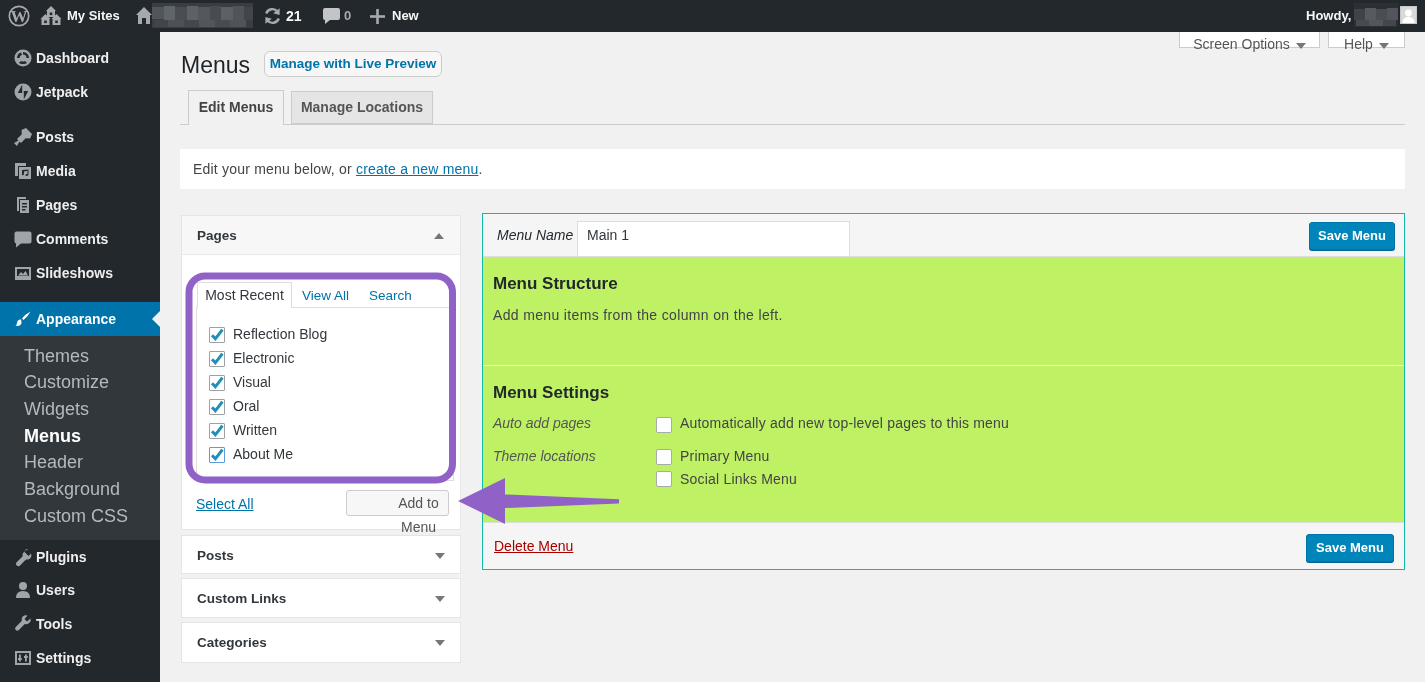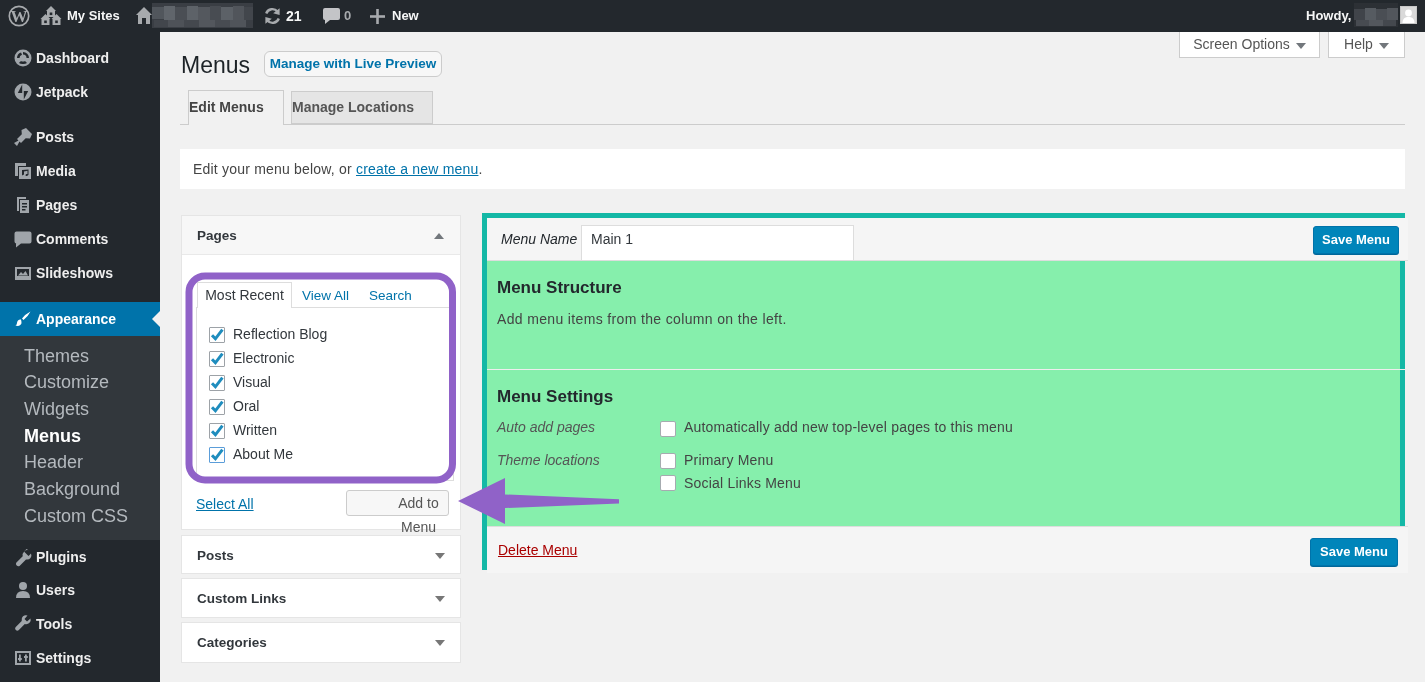--- a/index.html
+++ b/index.html
@@ -19,34 +19,34 @@
   .mi svg { position:absolute; left:13px; top:7px; }
   #appearance { background:#0073aa; }
   #appearance .lbl { color:#fff; }
   #app-arrow { position:absolute; left:152px; top:279px; width:0; height:0;
       border-top:8px solid transparent; border-bottom:8px solid transparent; border-right:8px solid #f1f1f1; }
   #submenu { position:absolute; left:0; top:304px; width:160px; height:204px; background:#32373c; }
   .smi { position:absolute; left:24px; font-size:18px; color:#b4b9be; line-height:26px; height:26px; }
   .smi.cur { color:#fff; font-weight:700; }
 
   
-  .sotab { position:absolute; top:32px; height:26px; background:#fff; border:1px solid #ccc; border-top:none;
+  .sotab { position:absolute; top:32px; height:16px; background:#fff; border:1px solid #ccc; border-top:none;
            color:#555; font-size:14px; line-height:24px; text-align:center; }
   .caret-d { display:inline-block; width:0; height:0; border-left:5px solid transparent;
              border-right:5px solid transparent; border-top:6px solid #72777c; margin-left:6px; }
   .caret-u { display:inline-block; width:0; height:0; border-left:5.5px solid transparent;
              border-right:5.5px solid transparent; border-bottom:6.5px solid #72777c; }
 
   #h1 { position:absolute; left:181px; top:52px; font-size:23px; font-weight:400; color:#1d2327; }
   #livebtn { position:absolute; left:264px; top:51px; width:178px; height:26px; background:#f7f7f7;
              border:1px solid #ccc; border-radius:6px; color:#0073aa; font-size:13.5px; font-weight:700;
              line-height:24px; text-align:center; }
 
   #tabline { position:absolute; left:180px; top:124px; width:1225px; height:1px; background:#ccc; }
-  .navtab { position:absolute; border:1px solid #ccc; font-size:14px; font-weight:700; }
+  .navtab { position:absolute; border:1px solid #ccc; font-size:14px; font-weight:700; text-align:center; }
   #tab1 { left:188px; top:90px; width:96px; height:35px; background:#f1f1f1; border-bottom:none;
           color:#444; line-height:33px; z-index:2; }
   #tab2 { left:291px; top:91px; width:142px; height:33px; background:#e5e5e5; color:#555; line-height:31px; }
 
   #notice { position:absolute; left:180px; top:149px; width:1225px; height:40px; background:#fff; }
   #notice .t { position:absolute; left:13px; line-height:40px; font-size:14px; color:#444; letter-spacing:0.2px; }
   a.blue { color:#0073aa; text-decoration:underline; }
 
   
   .pbox { position:absolute; left:181px; width:280px; background:#fff; border:1px solid #e5e5e5; }
@@ -70,21 +70,21 @@
   #selectall { position:absolute; left:14px; top:280px; font-size:14px;text-decoration:underline; }
   #addbtn { position:absolute; left:164px; top:274px; width:103px; height:26px; background:#f7f7f7;
             border:1px solid #ccc; border-radius:3px; font-size:14px; color:#555; line-height:24px; text-align:center;padding-left:42px; }
 
   .cbox { height:39px; }
   .cbox .hndl { position:absolute; left:15px; line-height:39px; }
   .cbox .caret-dd { position:absolute; right:15px; top:17px; width:0; height:0;
        border-left:5px solid transparent; border-right:5px solid transparent; border-top:6px solid #777; }
 
   
-  #rbox { position:absolute; left:482px; top:213px; width:923px; height:357px; background:#86efac; border:5px solid #14b8a6; }
+  #rbox { position:absolute; left:482px; top:213px; width:923px; height:357px; background:#bef264; border:1px solid #14b8a6; }
   #rhead { position:absolute; left:0; top:0; width:921px; height:43px; background:#f5f5f5; border-bottom:1px solid #ddd; }
   #rhead .mn { position:absolute; left:14px; line-height:43px; font-style:italic; font-size:14px; color:#23282d; }
   #mninput { position:absolute; left:94px; top:7px; width:273px; height:36px; background:#fff; border:1px solid #ddd;
              font-size:14px; color:#32373c; line-height:26px; padding-left:9px; }
   .savebtn { position:absolute; width:88px; height:28px; background:#0085ba; border:1px solid #0073aa;
              border-radius:3px; color:#fff; font-size:13px; font-weight:700; line-height:26px; text-align:center;
              box-shadow:0 1px 0 #006799; }
   .h3 { position:absolute; left:10px; font-size:17px; font-weight:700; color:#23282d; }
   .ptext { position:absolute; left:10px; font-size:14px; color:#444; letter-spacing:0.35px; }
   .ilabel { position:absolute; left:10px; font-size:14px; font-style:italic; color:#555; }

